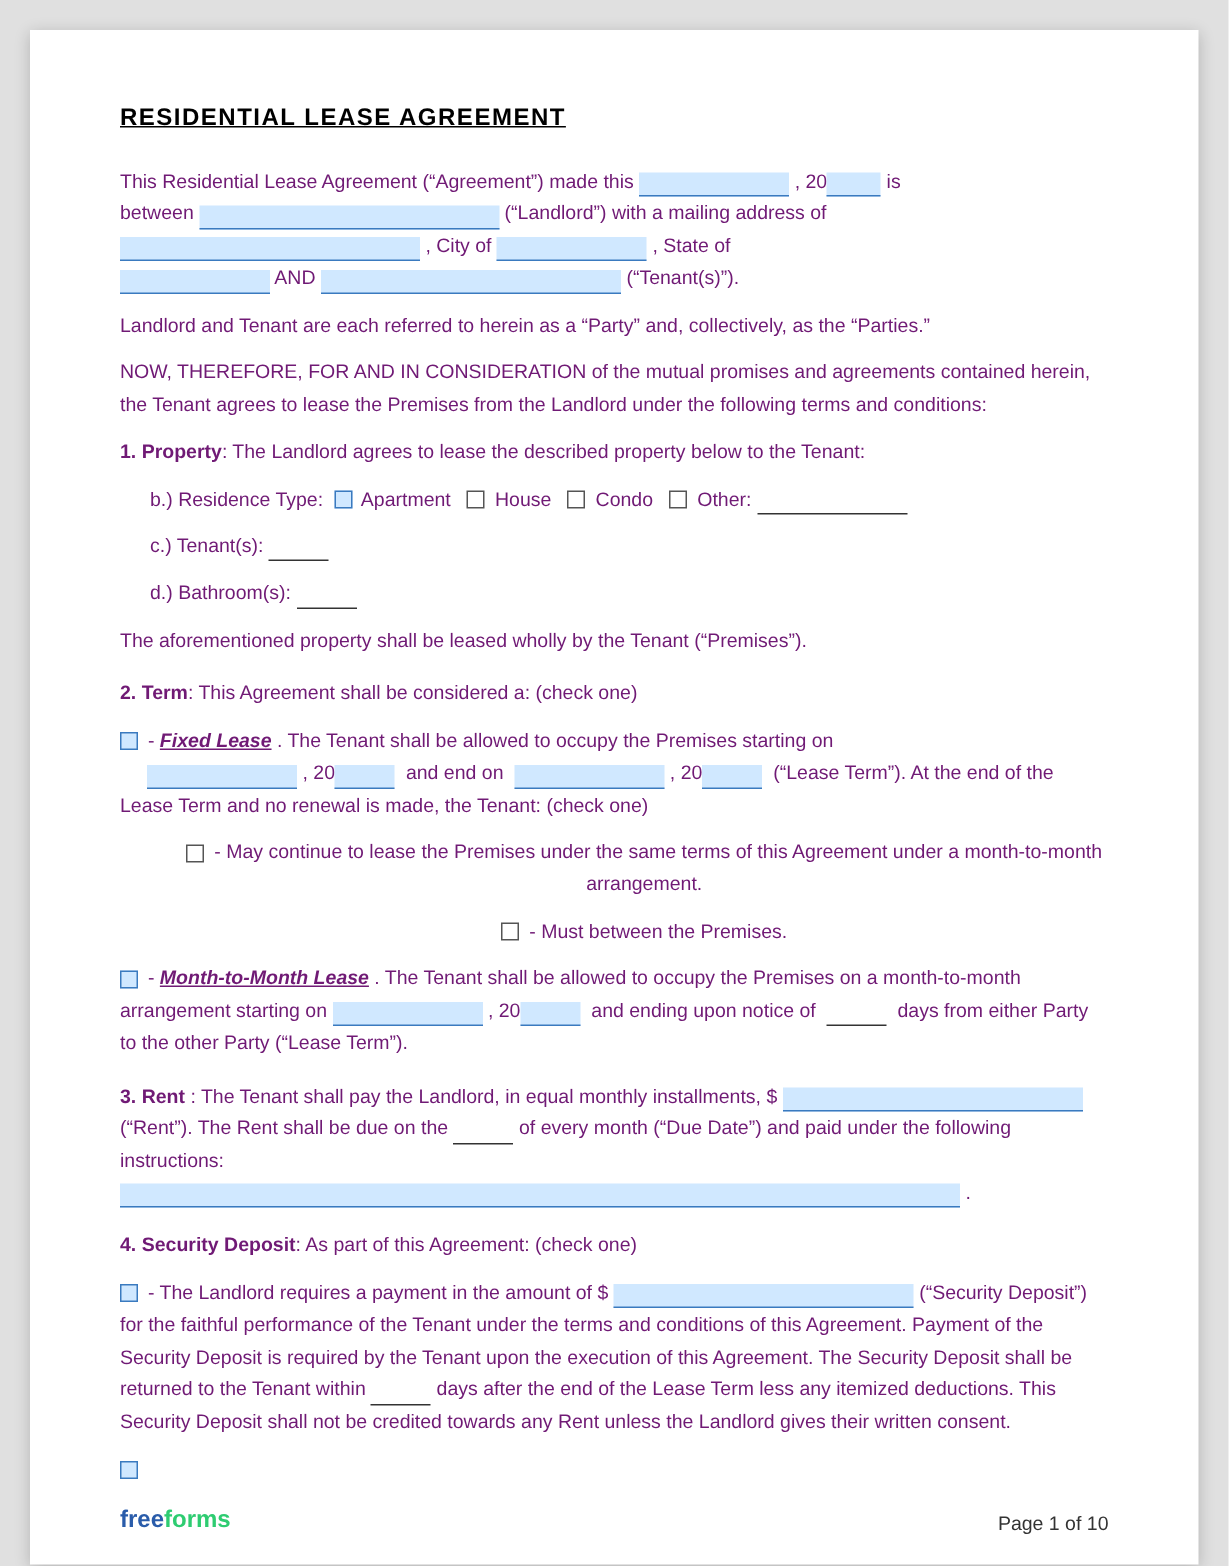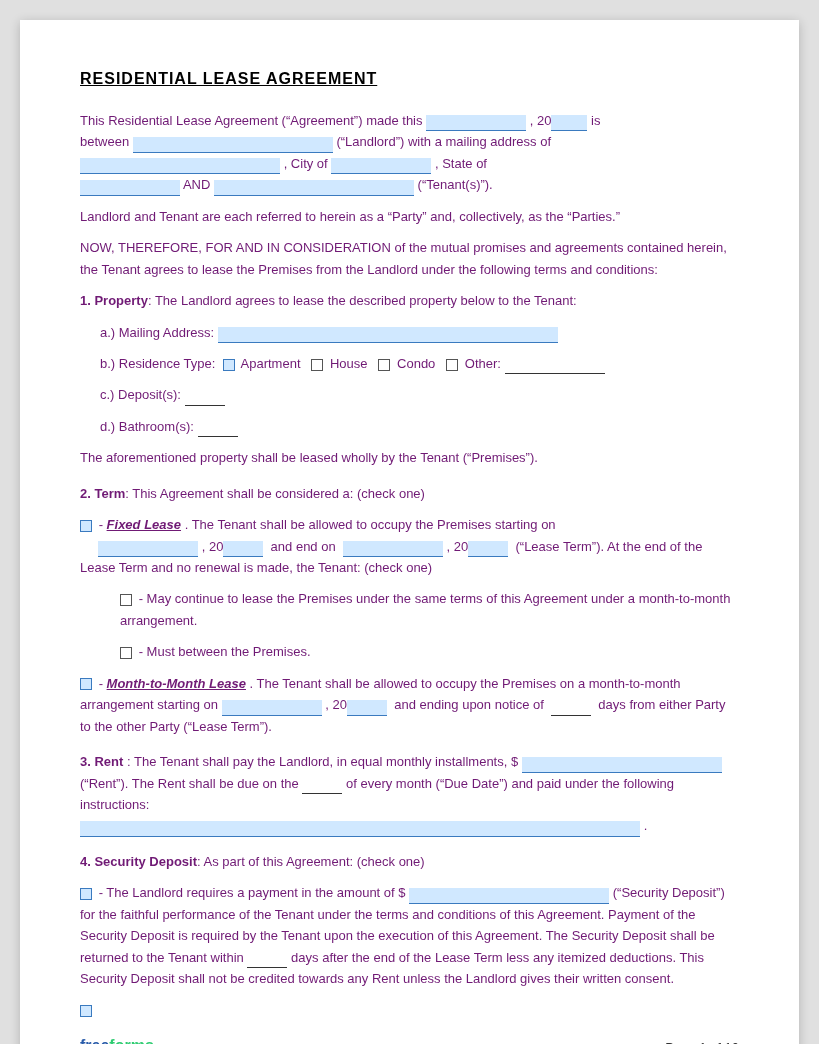--- a/index.html
+++ b/index.html
@@ -39,21 +39,21 @@
       min-width: 140px;
       height: 16px;
       vertical-align: bottom;
     }
     .underline-field.short { min-width: 40px; }
     .underline-field.medium { min-width: 100px; }
     .underline-field.long { min-width: 200px; }
     .underline-field.xlong { min-width: 340px; }
     .underline-field.blue { background: #d0e8ff; border-bottom: 1px solid #3a7abf; }
     .indent1 { margin-left: 20px; }
-    .indent2 { margin-left: 40px; }
+    .indent2 { margin-left: 40px; text-align: center; }
     .checkbox {
       display: inline-block;
       width: 12px;
       height: 12px;
       border: 1px solid #555;
       vertical-align: middle;
       margin-right: 3px;
       background: #fff;
       flex-shrink: 0;
     }
@@ -118,40 +118,36 @@
   <div class="para body-text">Landlord and Tenant are each referred to herein as a “Party” and, collectively, as the “Parties.”</div>
 
   <div class="para body-text">NOW, THEREFORE, FOR AND IN CONSIDERATION of the mutual promises and agreements contained herein, the Tenant agrees to lease the Premises from the Landlord under the following terms and conditions:</div>
 
   <div class="section-block">
     <div class="para body-text">
       <span class="bold">1. Property</span><span>: The Landlord agrees to lease the described property below to the Tenant:</span>
     </div>
     <div class="indent1">
 
-      <div class="para body-text">
-        <span>a.)  Mailing Address:</span>
-        <span class="underline-field blue xlong"></span>
-      </div>
 
       <div class="para body-text">
         <span>b.)  Residence Type:</span>&nbsp;
         <span class="checkbox blue-bg"></span>
         <span> Apartment</span>&nbsp;&nbsp;
         <span class="checkbox"></span>
         <span>House</span>&nbsp;&nbsp;
         <span class="checkbox"></span>
         <span> Condo</span>&nbsp;&nbsp;
         <span class="checkbox"></span>
         <span> Other:</span>
         <span class="underline-field medium"></span>
       </div>
 
       <div class="para body-text">
-        <span>c.)  Deposit(s):</span>
+        <span>c.)  Tenant(s):</span>
         <span class="underline-field short"></span>
       </div>
 
       <div class="para body-text">
         <span>d.)  Bathroom(s):</span>
         <span class="underline-field short"></span>
       </div>
     </div>
     <div class="para body-text">The aforementioned property shall be leased wholly by the Tenant (“Premises”).</div>
   </div>

